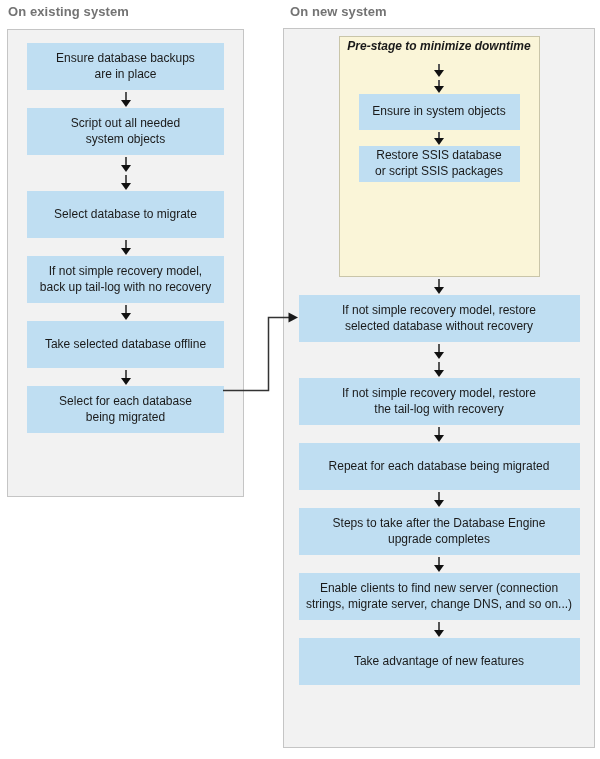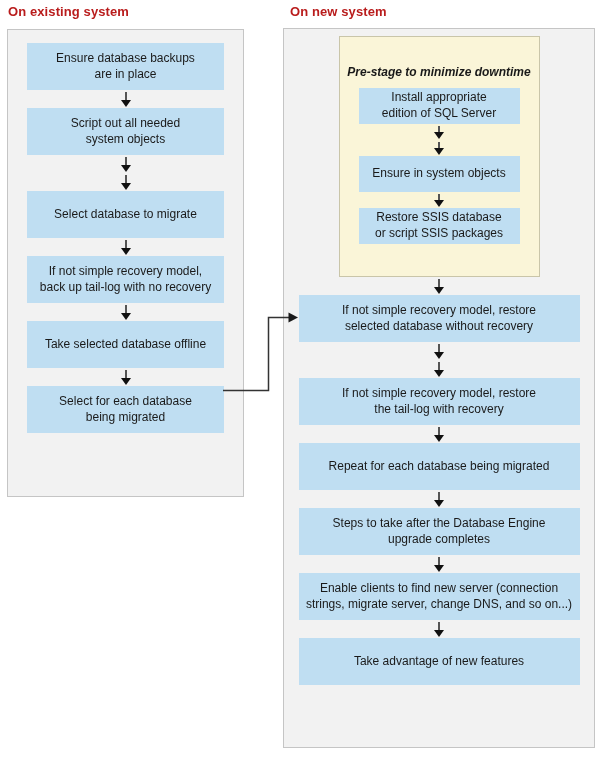--- a/index.html
+++ b/index.html
@@ -11,21 +11,21 @@
     height: 759px;
     background: #ffffff;
     overflow: hidden;
   }
 
   .col-title {
     position: absolute;
     top: 4px;
     font-size: 13px;
     font-weight: bold;
-    color: #b91c1c;
+    color: #737373;
     letter-spacing: 0.1px;
     text-align: center;
   }
   .col-title.left  { left: 8px; }
   .col-title.right { left: 290px; }
 
   .panel {
     position: absolute;
     background: var(--panel-gray, #f2f2f2);
     border: 1px solid var(--panel-border, #c5c5c5);
@@ -57,21 +57,21 @@
     background: var(--prestage-yellow, #faf5d8);
     border: 1px solid var(--prestage-border, #c9c5a9);
     box-sizing: border-box;
   }
   .prestage-title {
     font-size: 12px;
     font-weight: bold;
     font-style: italic;
     text-align: center;
     color: #191919;
-    margin: 28px 4px 9px;
+    margin: 2px 4px 9px;
   }
   .prestage .step-box { width: 161px; height: 36px; }
 
   .gap-arrow { position: relative; height: 18px; }
   .small-gap .gap-arrow { height: 16px; }
   .gap-arrow::before {
     content: "";
     position: absolute;
     left: 50%; top: 2px; bottom: 6px;
     width: 2px; margin-left: -1px;
@@ -122,22 +122,20 @@
         <div class="gap-arrow"></div>
         <div class="step-box">Select for each database
 being migrated</div>
       </div>
   </div>
 
   <div class="panel right">
     <div class="prestage">
       <div class="prestage-title">Pre-stage to minimize downtime</div>
       <div class="stack small-gap">
-          <div class="step-box">Install appropriate
-edition of SQL Server</div>
           <div class="gap-arrow"></div>
           <div class="gap-arrow"></div>
           <div class="step-box">Ensure in system objects</div>
           <div class="gap-arrow"></div>
           <div class="step-box">Restore SSIS database
 or script SSIS packages</div>
         </div>
     </div>
     <div class="stack main-stack">
         <div class="gap-arrow"></div>

